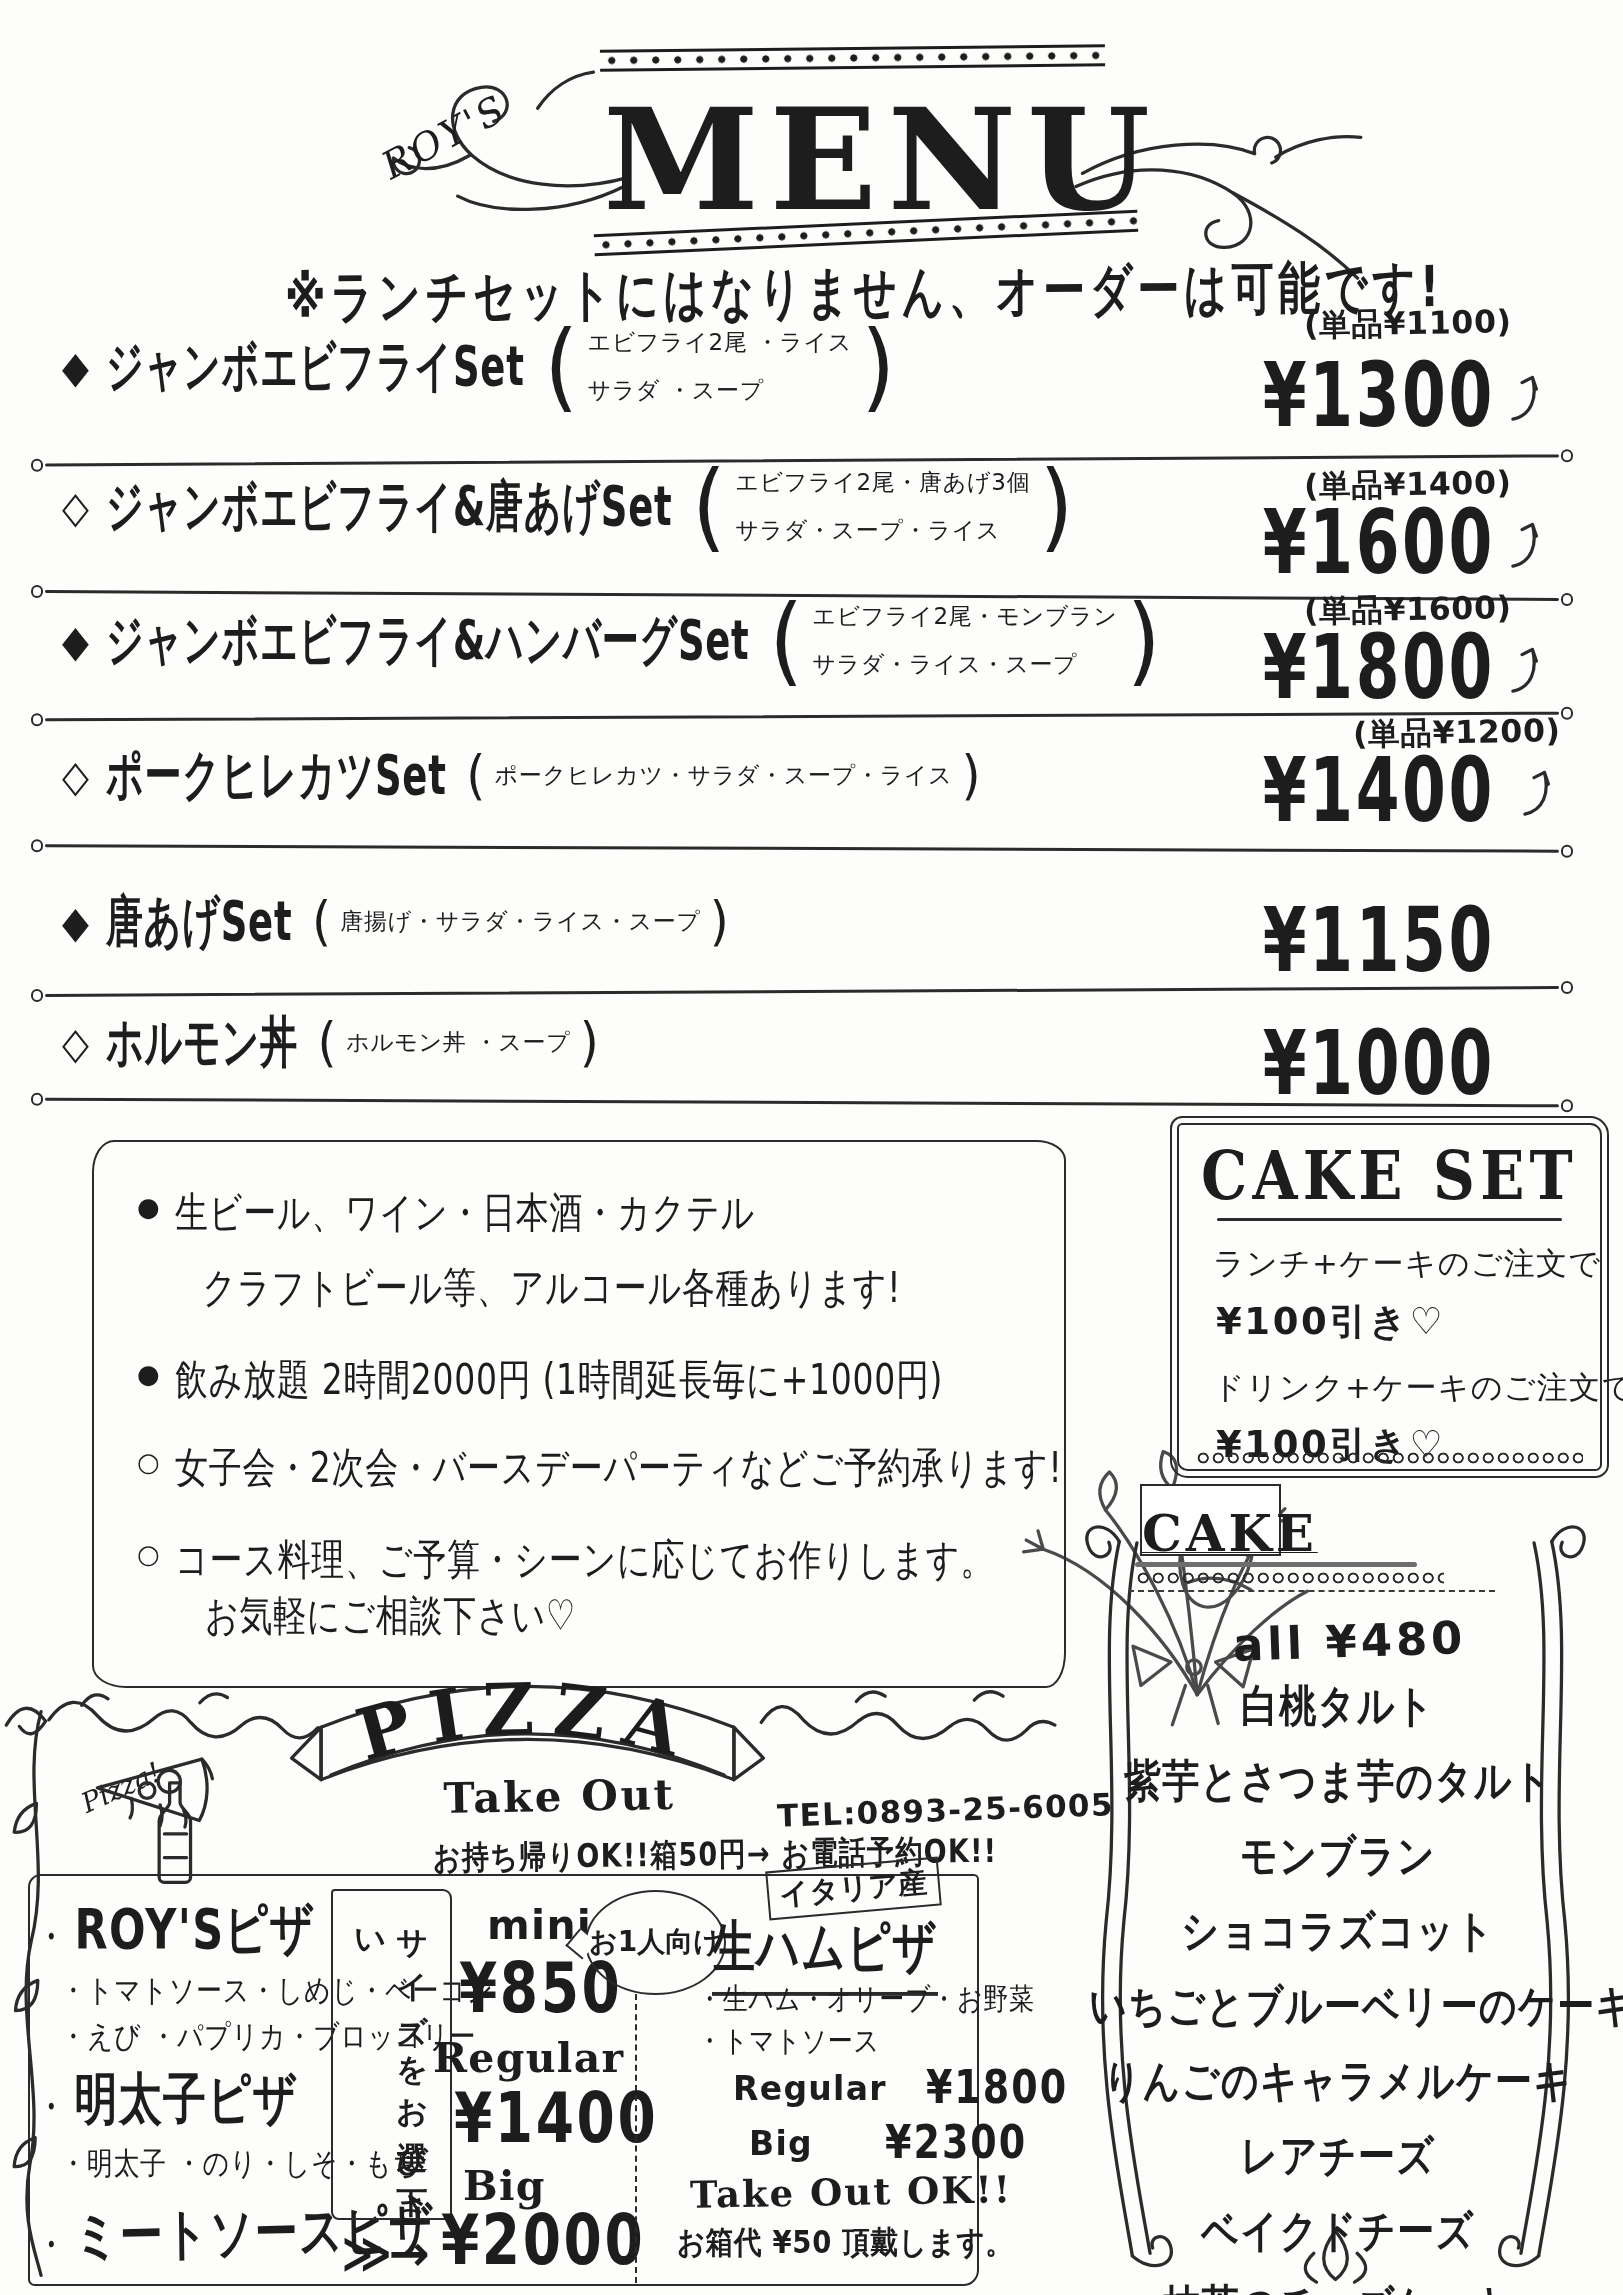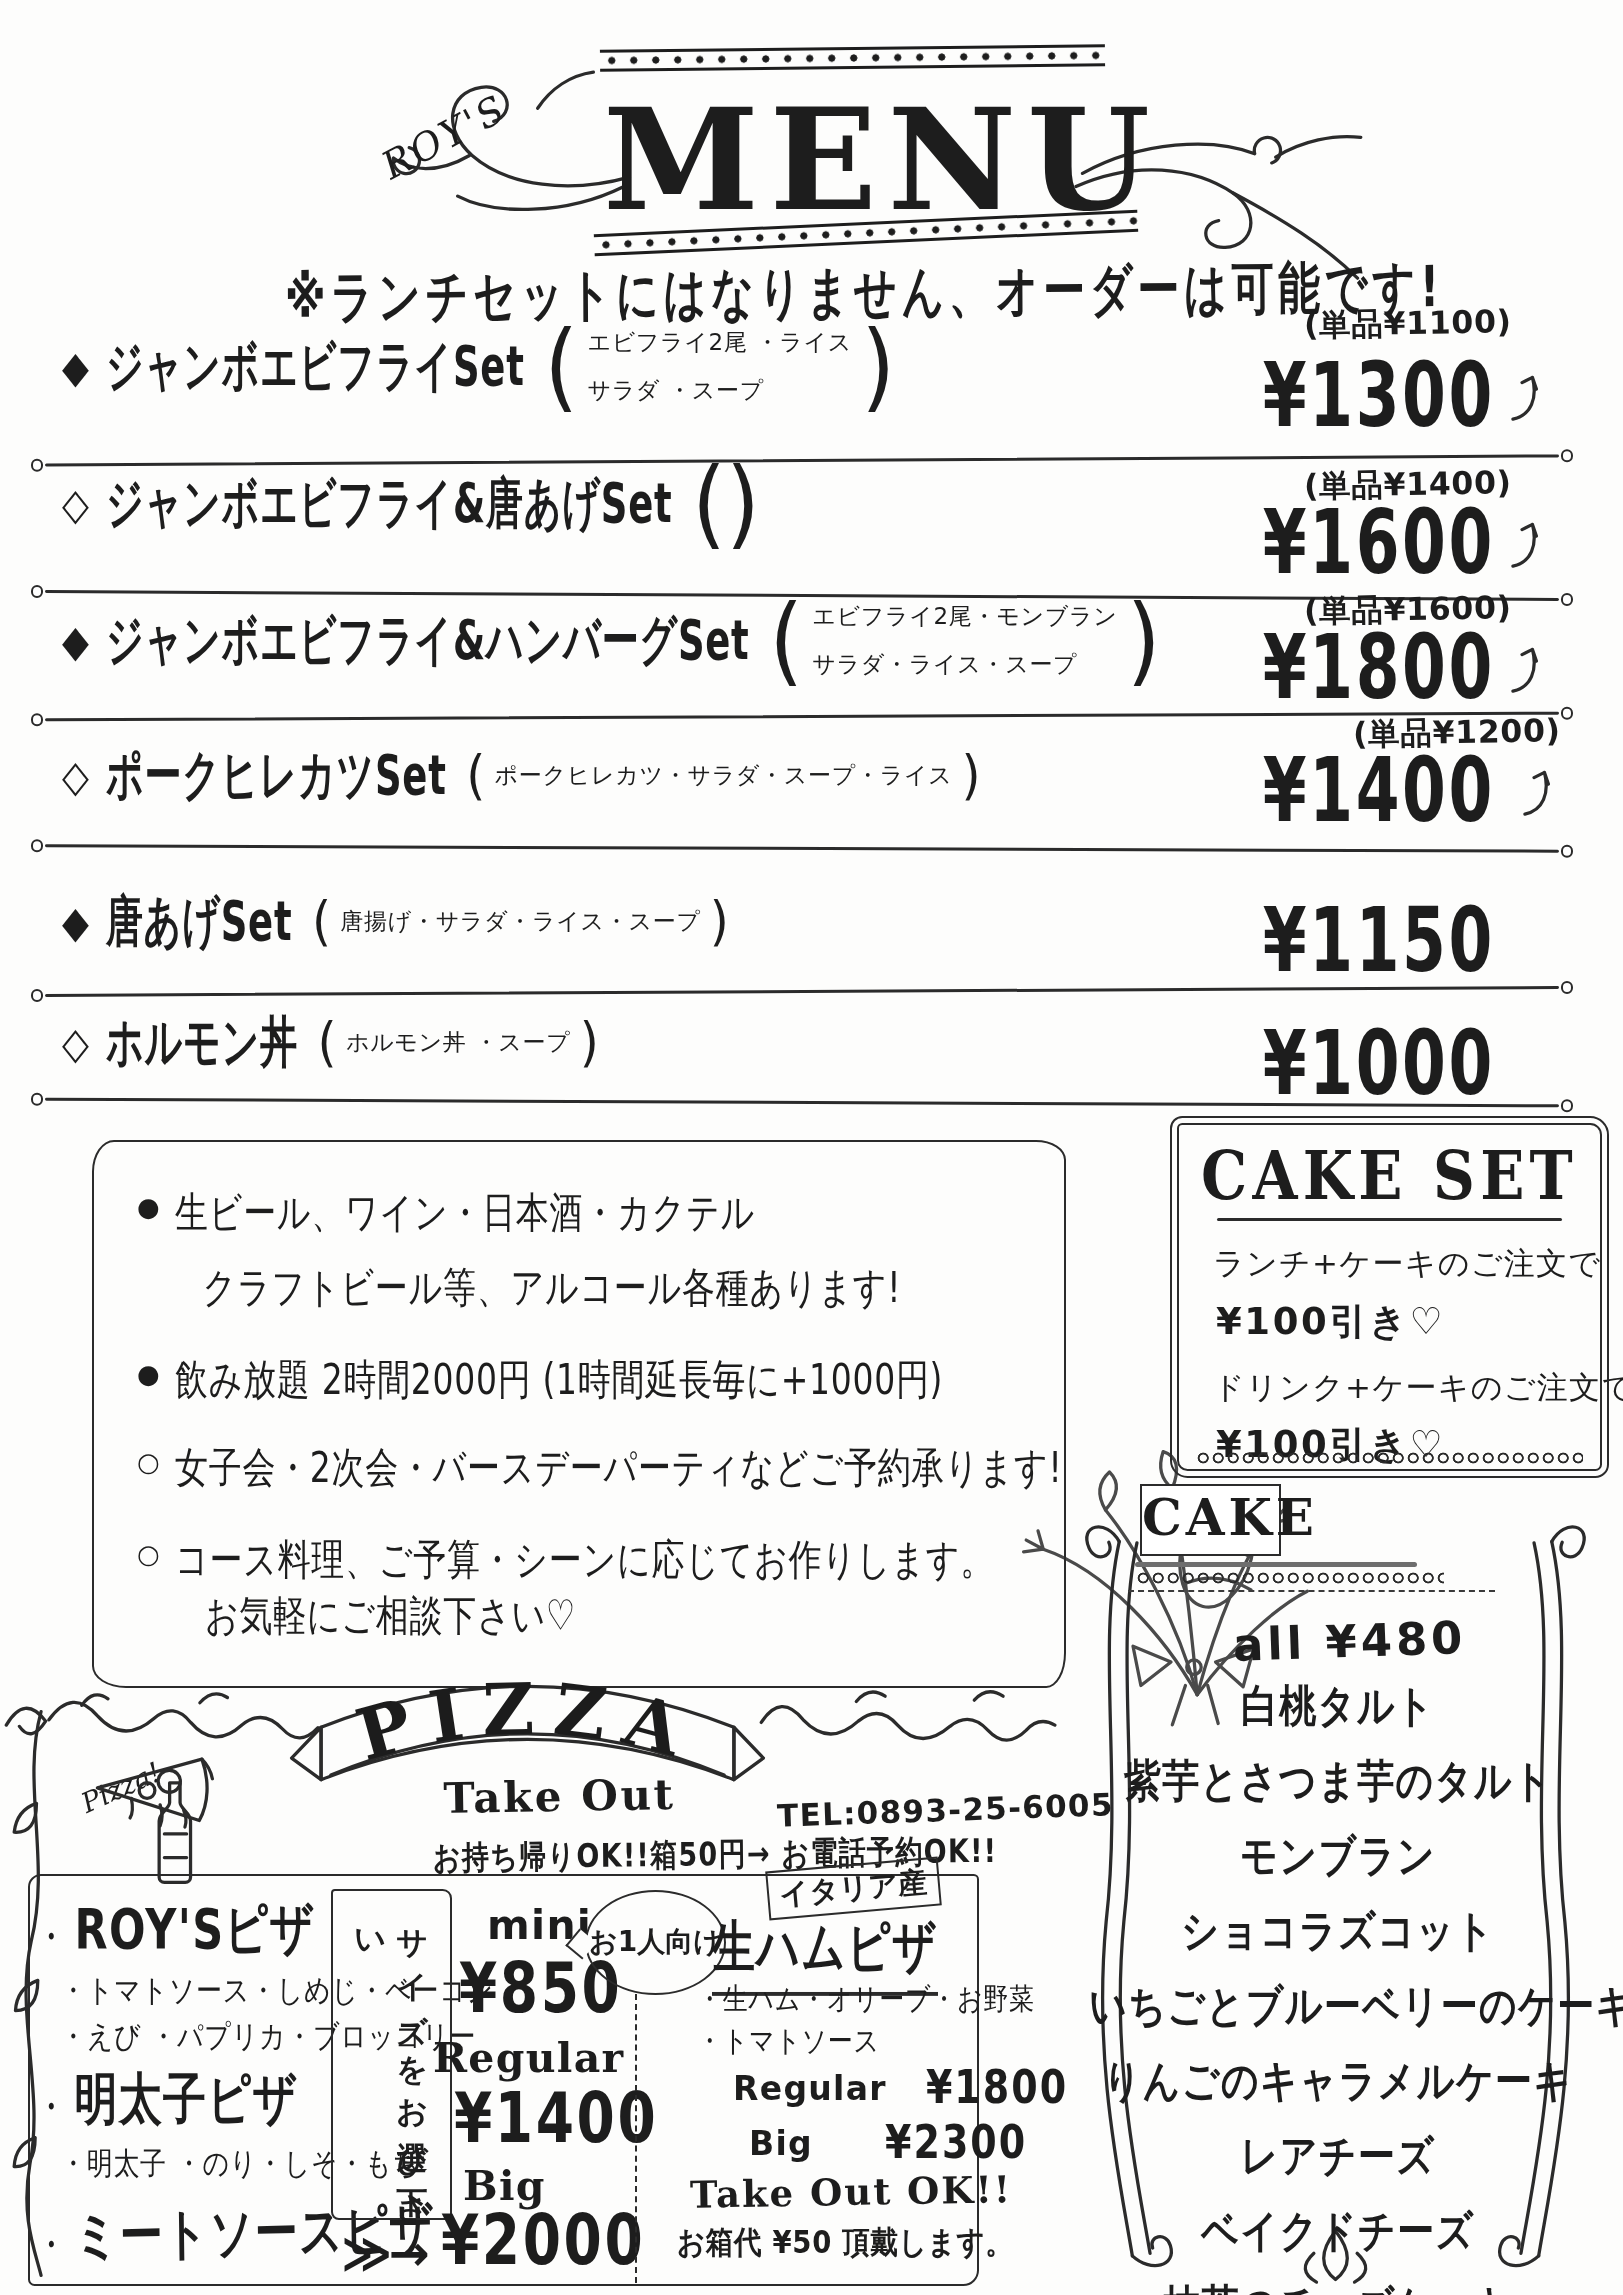--- a/index.html
+++ b/index.html
@@ -48,21 +48,21 @@
   #cake-set{border:2.6px solid var(--ink2);outline:2px solid var(--ink2);outline-offset:5.9px;
             border-radius:5.2px 11.8px 6.6px 10.5px;text-align:center;padding-top:17px;}
   #cake-set .ttl{font-family:"DejaVu Serif",serif;font-weight:bold;font-size:58px;letter-spacing:5.2px;transform:scaleY(1.15);display:inline-block;white-space:nowrap;}
   #cake-set .rule{height:3.3px;background:var(--ink2);margin:7.9px auto 22px;width:82%;border-radius:2px;}
   #cake-set .o1{font-size:31px;letter-spacing:1.3px;text-align:left;margin:0 0 11.8px 34px;white-space:nowrap;}
   #cake-set .o2{font-size:37px;font-weight:bold;letter-spacing:2.6px;text-align:left;margin:0 0 19.7px 37px;}
   .rings{background-image:radial-gradient(circle at 7.2px 7.2px, transparent 3.3px, var(--ink2) 3.9px, var(--ink2) 5.2px, transparent 5.9px);
          background-size:15px 14.4px;background-repeat:repeat-x;height:14.4px;}
 
   
-  #cake-banner{border:2.6px solid var(--ink2);text-align:center;padding-top:2px;background:#fff;}
+  #cake-banner{border:2.6px solid var(--ink2);text-align:center;padding-top:18px;background:#fff;text-decoration:underline;}
   #cake-banner .ttl{font-family:"DejaVu Serif",serif;font-weight:bold;font-size:50px;letter-spacing:3.9px;}
   #cake-price{font-size:45px;font-weight:bold;letter-spacing:3.9px;transform:rotate(-2deg);}
   #cake-list{width:498px;text-align:center;}
   #cake-list .ci{font-size:37px;font-weight:bold;letter-spacing:1.3px;margin-bottom:25px;transform:scaleY(1.2);white-space:nowrap;}
 
   
   #pz-box{border:2px solid var(--ink2);border-radius:13px 5.2px 15.7px 6.6px;}
   .pz-name{position:absolute;font-size:43px;font-weight:bold;letter-spacing:1.3px;white-space:nowrap;transform:scaleY(1.3);transform-origin:left center;}
   .pz-top{position:absolute;font-size:26px;letter-spacing:0.7px;white-space:nowrap;transform:scaleY(1.2);transform-origin:left center;}
   .pz-blt{font-size:26px;margin-right:9.2px;}
@@ -129,20 +129,24 @@
   <svg class="parrow" style="top:367px" viewBox="0 0 46 86">
       <path d="M6,80 C34,74 44,48 36,16 M36,16 l-16,8 M36,16 l6,18"></path>
     </svg>
   <div class="sep" style="top:459px;transform:rotate(-0.35deg)"></div>
 
   <div class="mi" style="top:467px">
     <span class="bullet">◇</span>
     <span class="nm">ジャンボエビフライ&amp;唐あげSet</span>
     <span class="detail">
       <span class="paren">(</span>
+      <span class="dlines">
+        <span>エビフライ2尾・唐あげ3個</span>
+        <span>サラダ・スープ・ライス</span>
+      </span>
       <span class="paren">)</span>
     </span>
   </div>
   <div class="abs pnote" style="top:464px">(単品¥1400)</div>
   <div class="abs price" style="top:506px">¥1600</div>
   <svg class="parrow" style="top:514px" viewBox="0 0 46 86">
       <path d="M6,80 C34,74 44,48 36,16 M36,16 l-16,8 M36,16 l6,18"></path>
     </svg>
   <div class="sep" style="top:594px;transform:rotate(0.3deg)"></div>
 

